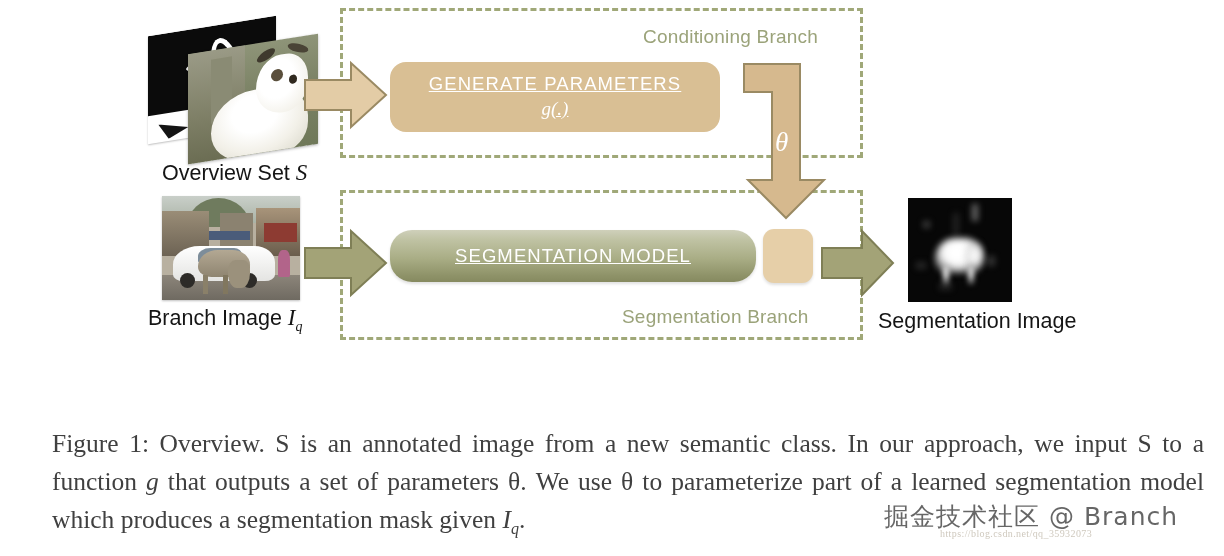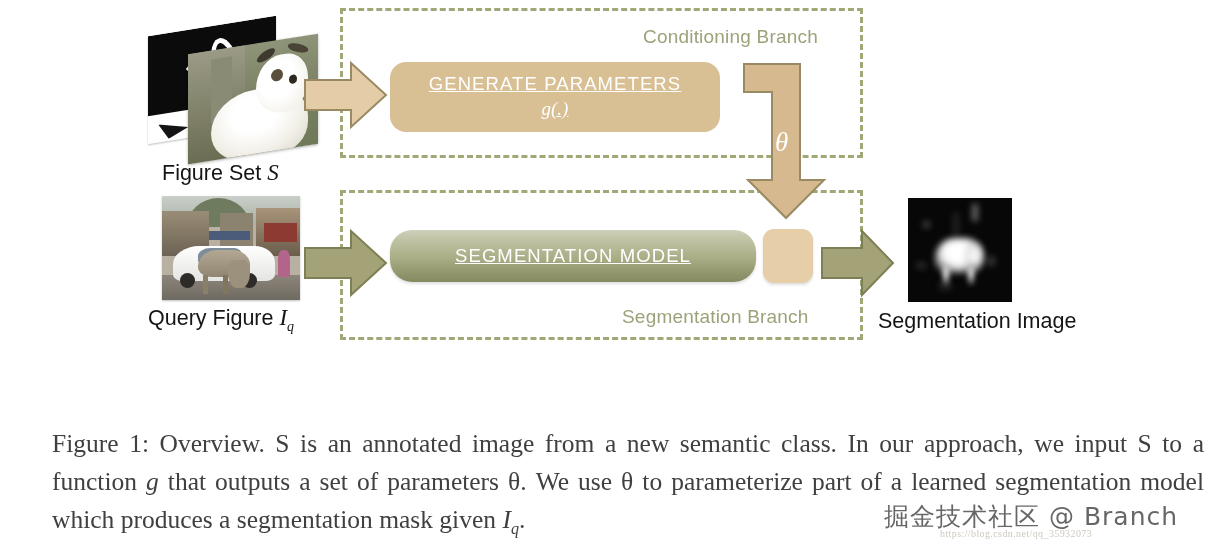--- a/index.html
+++ b/index.html
@@ -406,21 +406,21 @@
         <div class="sp-cow-body"></div>
         <div class="sp-cow-head"></div>
         <div class="sp-horn-l"></div>
         <div class="sp-horn-r"></div>
         <div class="sp-ear"></div>
         <div class="sp-eye"></div>
       </div>
     </div>
 
     <div id="support-caption" class="img-caption">
-      <span>Figure Set </span><span class="math">S</span>
+      <span>Overview Set </span><span class="math">S</span>
     </div>
 
     <div id="query-photo">
       <div class="q-sky"></div>
       <div class="q-hill"></div>
       <div class="q-bldg-l"></div>
       <div class="q-bldg-m"></div>
       <div class="q-bldg-r"></div>
       <div class="q-shop-r"></div>
       <div class="q-shop-b"></div>
@@ -430,21 +430,21 @@
       <div class="q-wheel-l"></div>
       <div class="q-wheel-r"></div>
       <div class="q-cow-b"></div>
       <div class="q-cow-n"></div>
       <div class="q-cow-lg1"></div>
       <div class="q-cow-lg2"></div>
       <div class="q-person"></div>
     </div>
 
     <div id="query-caption" class="img-caption">
-      <span>Query Figure </span><span class="math"><span>I</span><sub>q</sub></span>
+      <span>Branch Image </span><span class="math"><span>I</span><sub>q</sub></span>
     </div>
 
     <svg id="arrow-support" class="arrow-svg" viewBox="0 0 85 70">
       <polygon points="2,20 48,20 48,3 83,35 48,67 48,50 2,50" fill="#e3cca6" stroke="#9a8a63" stroke-width="2"></polygon>
     </svg>
 
     <div id="generate-box" class="proc-box">
       <div class="title">GENERATE PARAMETERS</div>
       <div class="sub">g(.)</div>
     </div>

